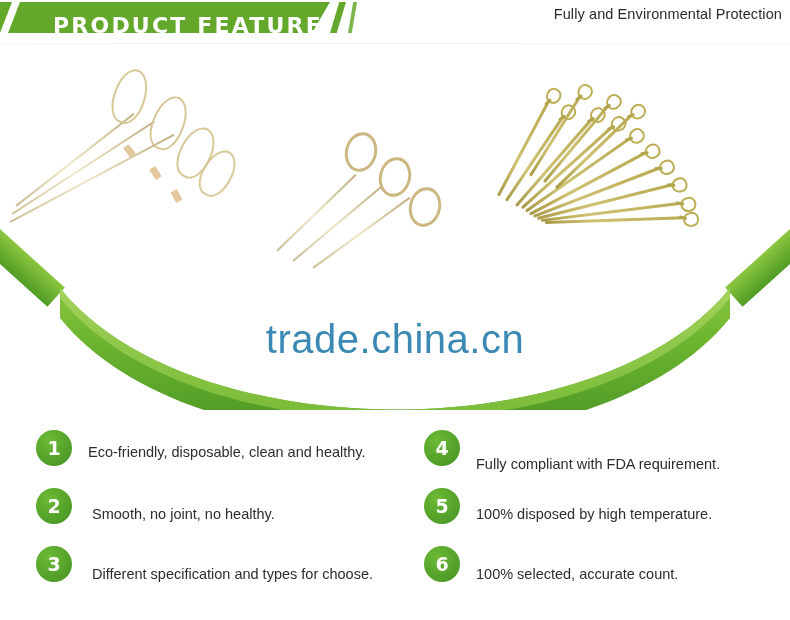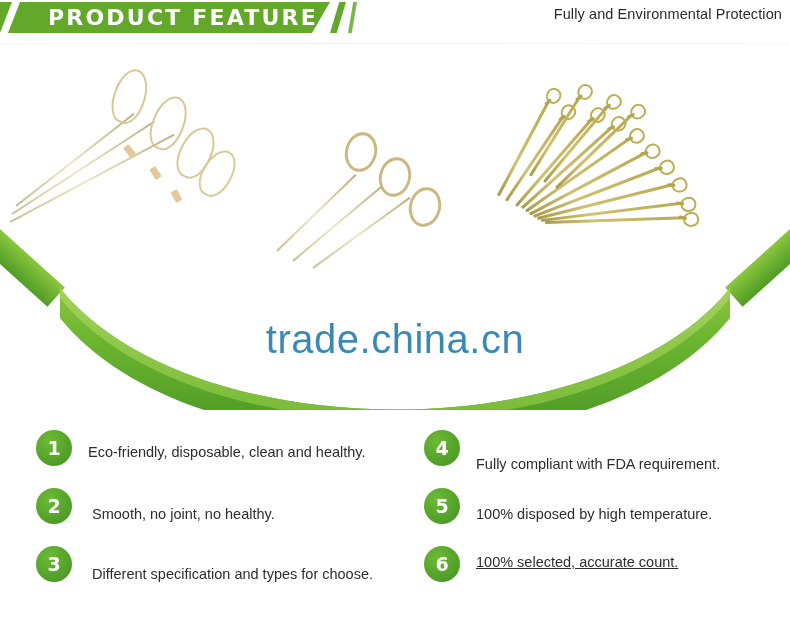--- a/index.html
+++ b/index.html
@@ -38,30 +38,31 @@
     left: 14px; top: 0;
     width: 20px;
     height: 31px;
     background: #ffffff;
     -webkit-clip-path: polygon(60% 0, 100% 0, 40% 100%, 0 100%);
     clip-path: polygon(60% 0, 100% 0, 40% 100%, 0 100%);
   }
   .banner-title {
     position: absolute;
     left: 48px;
-    top: 3px;
+    top: 11px;
     width: 280px;
     height: 30px;
     line-height: 29px;
     color: #ffffff;
     font-size: 22px;
     font-weight: bold;
     letter-spacing: 2.2px;
     font-family: "DejaVu Sans", sans-serif;
     white-space: nowrap;
+    text-align: center;
   }
   .header-tick {
     position: absolute;
     top: 2px;
     width: 16px;
     height: 31px;
     background: #63a82b;
     -webkit-clip-path: polygon(58% 0, 100% 0, 42% 100%, 0 100%);
     clip-path: polygon(58% 0, 100% 0, 42% 100%, 0 100%);
   }
@@ -216,21 +217,21 @@
     top: 22px;
     font-size: 14.5px;
     color: #2d2d2d;
     white-space: nowrap;
   }
   .feature-item.i1 .feature-text { top: 20px; left: 52px; }
   .feature-item.i2 .feature-text { top: 24px; left: 56px; }
   .feature-item.i3 .feature-text { top: 26px; left: 56px; text-align: center; }
   .feature-item.i4 .feature-text { top: 20px; left: 52px; margin-top: 12px; }
   .feature-item.i5 .feature-text { top: 24px; left: 52px; }
-  .feature-item.i6 .feature-text { top: 14px; left: 52px; text-decoration: underline; }
+  .feature-item.i6 .feature-text { top: 26px; left: 52px; }
 </style>
 </head>
 <body>
 
 <div class="header">
   <div class="header-banner">
     <div class="banner-slash"></div>
   </div>
   <div class="banner-title">PRODUCT  FEATURE</div>
   <div class="header-tick t1"></div>

